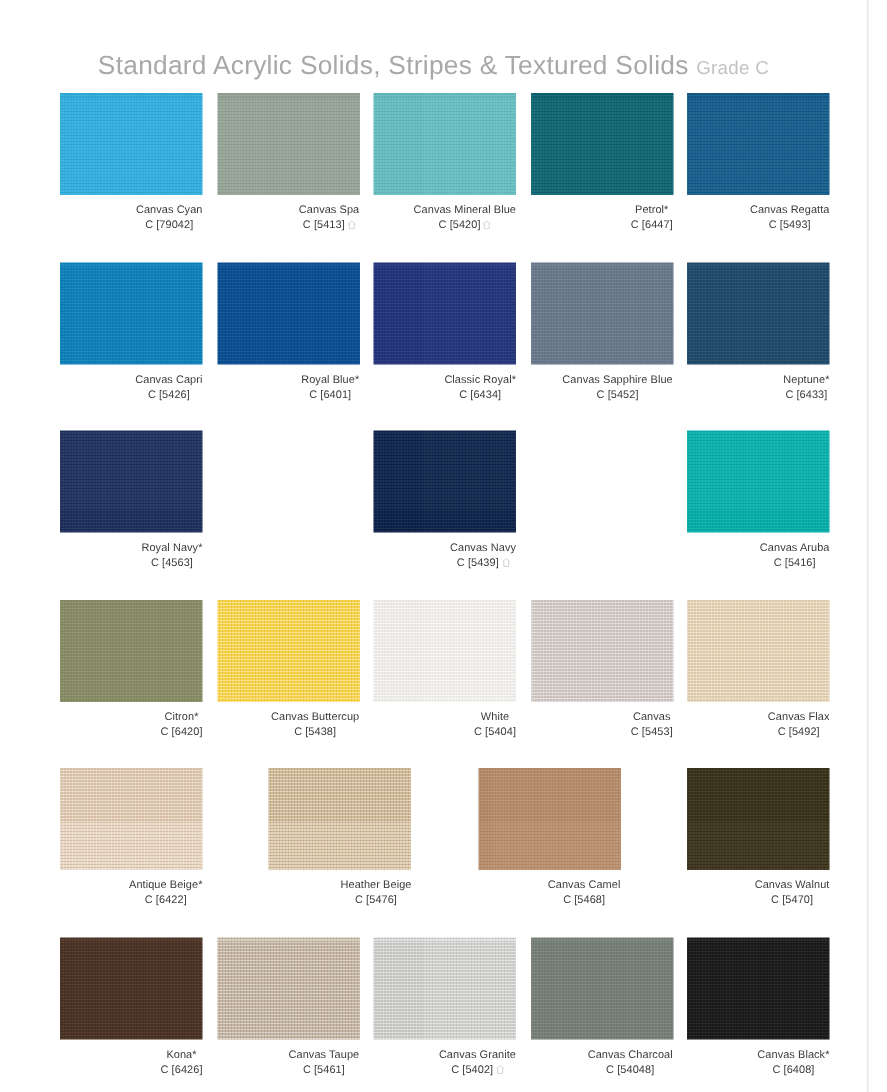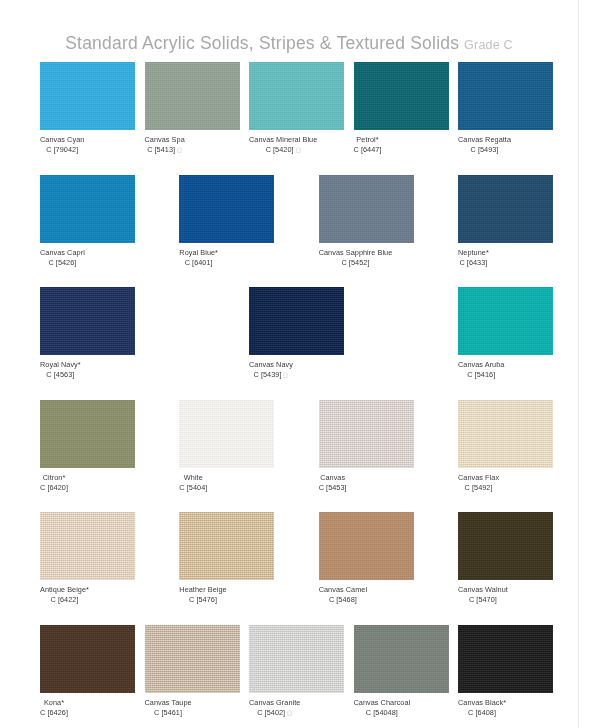--- a/index.html
+++ b/index.html
@@ -57,21 +57,21 @@
   }
   .row {
     display: flex;
     justify-content: space-between;
     height: 112.5px;
   }
   .cell {
     width: 95px;
     display: flex;
     flex-direction: column;
-    align-items: flex-start;
+    align-items: flex-end;
   }
   .swatch {
     width: 95px;
     height: 68px;
     background-color: #cccccc;
     background-image:
       repeating-linear-gradient(0deg, rgba(255,255,255,0.055) 0px, rgba(255,255,255,0.055) 1px, rgba(0,0,0,0.045) 1px, rgba(0,0,0,0.045) 2px),
       repeating-linear-gradient(90deg, rgba(255,255,255,0.03) 0px, rgba(255,255,255,0.03) 1px, rgba(0,0,0,0.028) 1px, rgba(0,0,0,0.028) 2px);
   }
   .swatch.light {
@@ -172,20 +172,27 @@
           </div>
         </div>
         <div class="cell">
           <div class="swatch" style="background-color: rgb(5, 76, 146);"></div>
           <div class="caption">
             <span class="swatch-name">Royal Blue*</span>
             <span class="swatch-code-line"><span class="swatch-code">C [6401]</span></span>
           </div>
         </div>
         <div class="cell">
+          <div class="swatch" style="background-color: rgb(34, 51, 124);"></div>
+          <div class="caption">
+            <span class="swatch-name">Classic Royal*</span>
+            <span class="swatch-code-line"><span class="swatch-code">C [6434]</span></span>
+          </div>
+        </div>
+        <div class="cell">
           <div class="swatch" style="background-color: rgb(107, 123, 142);"></div>
           <div class="caption">
             <span class="swatch-name">Canvas Sapphire Blue</span>
             <span class="swatch-code-line"><span class="swatch-code">C [5452]</span></span>
           </div>
         </div>
         <div class="cell">
           <div class="swatch" style="background-color: rgb(31, 74, 107);"></div>
           <div class="caption">
             <span class="swatch-name">Neptune*</span>
@@ -220,20 +227,27 @@
       </div>
       <div class="row">
         <div class="cell">
           <div class="swatch" style="background-color: rgb(139, 144, 104);"></div>
           <div class="caption">
             <span class="swatch-name">Citron*</span>
             <span class="swatch-code-line"><span class="swatch-code">C [6420]</span></span>
           </div>
         </div>
         <div class="cell">
+          <div class="swatch light" style="background-color: rgb(252, 209, 48);"></div>
+          <div class="caption">
+            <span class="swatch-name">Canvas Buttercup</span>
+            <span class="swatch-code-line"><span class="swatch-code">C [5438]</span></span>
+          </div>
+        </div>
+        <div class="cell">
           <div class="swatch light" style="background-color: rgb(244, 243, 239);"></div>
           <div class="caption">
             <span class="swatch-name">White</span>
             <span class="swatch-code-line"><span class="swatch-code">C [5404]</span></span>
           </div>
         </div>
         <div class="cell">
           <div class="swatch light" style="background-color: rgb(212, 203, 198);"></div>
           <div class="caption">
             <span class="swatch-name">Canvas</span>

